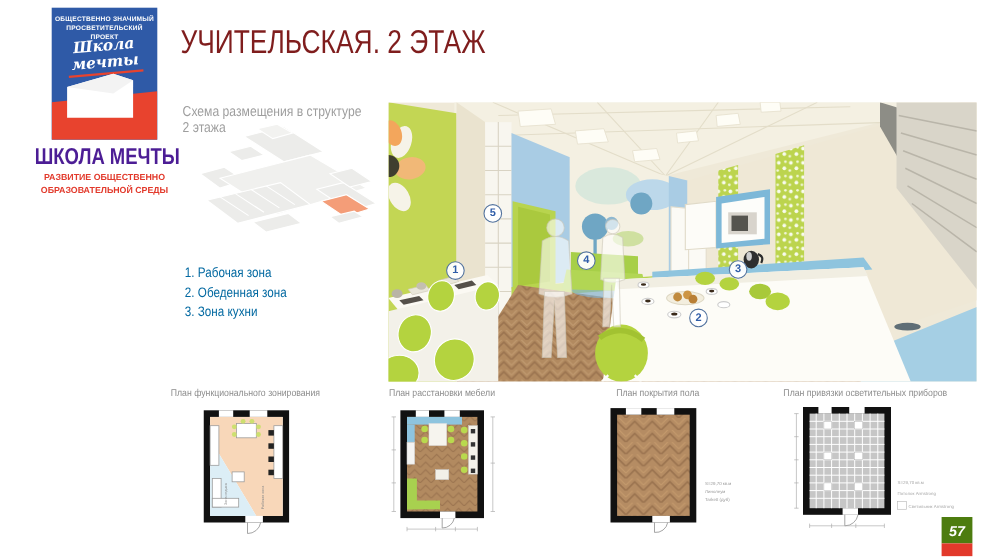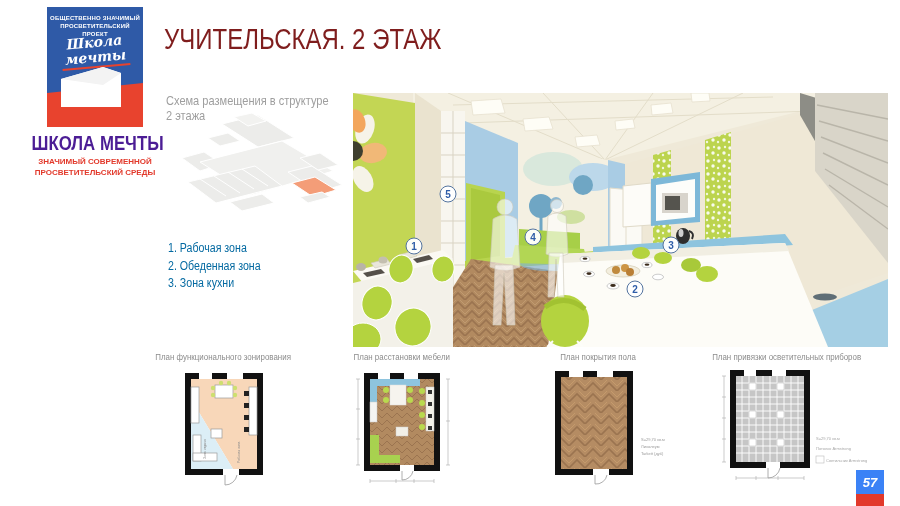--- a/index.html
+++ b/index.html
@@ -45,21 +45,21 @@
   .m1{left:61px;top:153px;} .m2{left:282px;top:196px;} .m3{left:318px;top:152px;}
   .m4{left:180px;top:144px;} .m5{left:95px;top:101px;}
 
   
   .plan-caption{position:absolute;font-size:9px;color:#8c8c8c;text-align:center;width:190px;}
   .cap1{left:128px;top:352px;} .cap2{left:307px;top:352px;} .cap3{left:503px;top:352px;} .cap4{left:692px;top:352px;}
   .thumb{position:absolute;}
   .t1{left:185px;top:371px;} .t2{left:352px;top:369px;} .t3{left:553px;top:369px;} .t4{left:716px;top:366px;}
 
   
-  .page-badge{position:absolute;left:856px;top:470px;width:28px;height:24px;background:#3b82f6;
+  .page-badge{position:absolute;left:856px;top:470px;width:28px;height:24px;background:#4d7c0f;
               color:#fff;font-weight:bold;font-style:italic;font-size:13px;
               display:flex;align-items:center;justify-content:center;}
   .page-badge-red{position:absolute;left:856px;top:494px;width:28px;height:12px;background:#e2392b;}
 </style>
 </head>
 <body>
 
 <div class="slide">
 
   <div class="logo-box">
@@ -74,22 +74,22 @@
     <svg class="logo-building" viewBox="0 0 96 62">
       <polygon points="0,28 96,18 96,62 0,62" fill="#e8432e"></polygon>
       <polygon points="14,14 56,2 74,8 74,42 14,42" fill="#ffffff"></polygon>
       <polygon points="14,14 56,2 74,8 56,20" fill="#f3f3f3"></polygon>
     </svg>
   </div>
   <div class="brand-name">
     <span class="condc">ШКОЛА МЕЧТЫ</span>
   </div>
   <div class="brand-sub">
-    <div>ЗНАЧИМЫЙ СОВРЕМЕННОЙ</div>
-      <div>ПРОСВЕТИТЕЛЬСКИЙ СРЕДЫ</div>
+    <div>РАЗВИТИЕ ОБЩЕСТВЕННО</div>
+      <div>ОБРАЗОВАТЕЛЬНОЙ СРЕДЫ</div>
   </div>
 
   <h1 class="page-title" style="margin:0">
     <span class="cond">УЧИТЕЛЬСКАЯ. 2 ЭТАЖ</span>
   </h1>
   <div class="page-subtitle">
     <div><span class="cond">Схема размещения в структуре</span></div>
     <div><span class="cond">2 этажа</span></div>
   </div>
 

